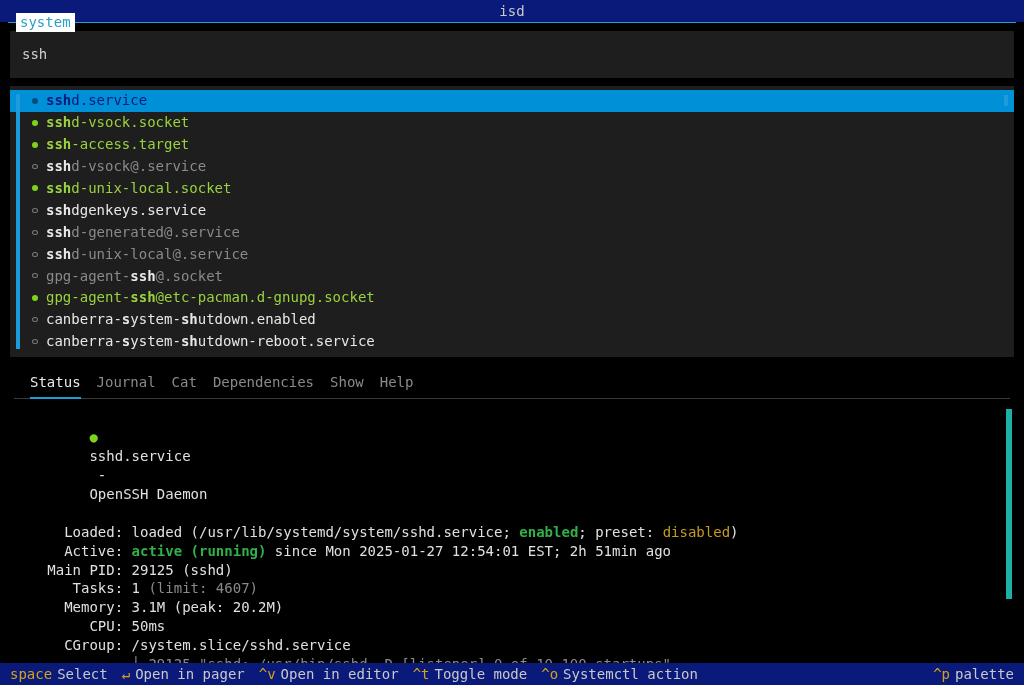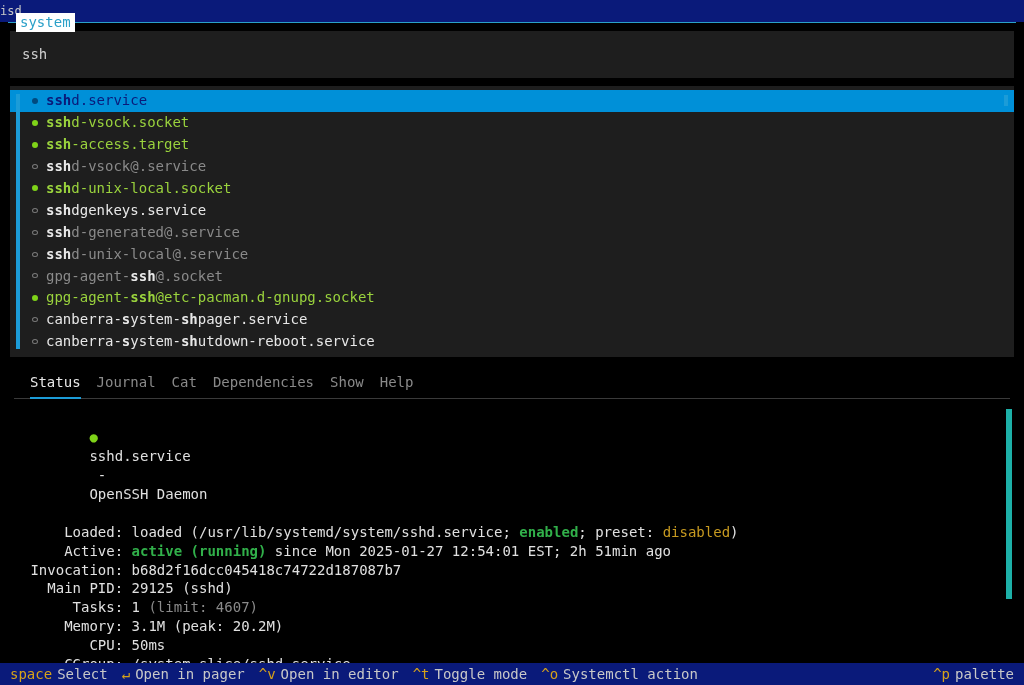--- a/index.html
+++ b/index.html
@@ -7,24 +7,24 @@
   body {
     background: #000;
     font-family: "Menlo", "Consolas", "DejaVu Sans Mono", monospace;
     font-size: 14px;
     color: #cfcfcf;
     line-height: 1.35;
   }
   .titlebar {
     background: #0a1a7a;
     color: #c8c8c8;
-    text-align: left;
+    text-align: center;
     height: 22px;
     line-height: 22px;
-    font-size: 12px;
+    font-size: 14px;
   }
   .frame {
     margin: 0 8px;
     position: relative;
   }
   .frame-top {
     border-top: 1px solid #2aa0c8;
     position: relative;
     height: 0;
     margin-top: 0;
@@ -115,21 +115,21 @@
     margin: 6px 4px 0 4px;
     padding: 4px 8px 8px 8px;
   }
   .detail-scroll {
     position: absolute;
     right: -2px; top: 4px; height: 190px; width: 6px;
     background: #1db0a8;
   }
   .dline { white-space: pre; }
   .dot-green { color: #7fd319; }
-  .grey { color: #8a8a8a; text-align: right; }
+  .grey { color: #8a8a8a; }
   .white { color: #e0e0e0; }
   .bgreen { color: #31b04a; font-weight: 700; }
   .orange { color: #c79a20; }
 
   
   .statusbar {
     position: absolute;
     bottom: 0; left: 0; right: 0;
     height: 22px;
     background: #0a1a7a;
@@ -198,21 +198,21 @@
           <div class="row">
             <span class="bullet hollow"></span>
             <span class="label"><span class="label-grey">gpg-agent-</span><span class="label-white hl">ssh</span><span class="label-grey">@.socket</span></span>
           </div>
           <div class="row">
             <span class="bullet filled-green"></span>
             <span class="label"><span class="label-green">gpg-agent-</span><span class="label-green hl">ssh</span><span class="label-green">@etc-pacman.d-gnupg.socket</span></span>
           </div>
           <div class="row">
             <span class="bullet hollow"></span>
-            <span class="label"><span class="label-white">canberra-</span><span class="label-white hl">s</span><span class="label-white">ystem-</span><span class="label-white hl">sh</span><span class="label-white">pager.service</span></span>
+            <span class="label"><span class="label-white">canberra-</span><span class="label-white hl">s</span><span class="label-white">ystem-</span><span class="label-white hl">sh</span><span class="label-white">utdown.enabled</span></span>
           </div>
           <div class="row">
             <span class="bullet hollow"></span>
             <span class="label"><span class="label-white">canberra-</span><span class="label-white hl">s</span><span class="label-white">ystem-</span><span class="label-white hl">sh</span><span class="label-white">utdown-reboot.service</span></span>
           </div>
         </div>
     </div>
 
     <div class="tabs" id="tabs">
         <div class="tab active">Status</div>
@@ -226,21 +226,20 @@
     <div class="detail-wrap">
       <div class="detail-scroll"></div>
       <div class="dline">
         <span class="dot-green">●</span>
         <span class="white">sshd.service</span>
         <span class="white"> - </span>
         <span class="white">OpenSSH Daemon</span>
       </div>
       <div class="dline white"><span>     Loaded: </span><span>loaded (/usr/lib/systemd/system/sshd.service; </span><span class="bgreen">enabled</span><span>; preset: </span><span class="orange">disabled</span><span>)</span></div>
       <div class="dline white"><span>     Active: </span><span class="bgreen">active (running)</span><span> since Mon 2025-01-27 12:54:01 EST; 2h 51min ago</span></div>
-      <div class="dline white"><span> Invocation: </span><span>b68d2f16dcc045418c74722d187087b7</span></div>
       <div class="dline white"><span>   Main PID: </span><span>29125 (sshd)</span></div>
       <div class="dline"><span class="white">      Tasks: </span><span class="white">1</span><span class="grey"> (limit: 4607)</span></div>
       <div class="dline white"><span>     Memory: </span><span>3.1M (peak: 20.2M)</span></div>
       <div class="dline white"><span>        CPU: </span><span>50ms</span></div>
       <div class="dline white"><span>     CGroup: </span><span>/system.slice/sshd.service</span></div>
       <div class="dline grey"><span>             </span><span>└─29125 "sshd: /usr/bin/sshd -D [listener] 0 of 10-100 startups"</span></div>
     </div>
   </div>
 </div>
 

